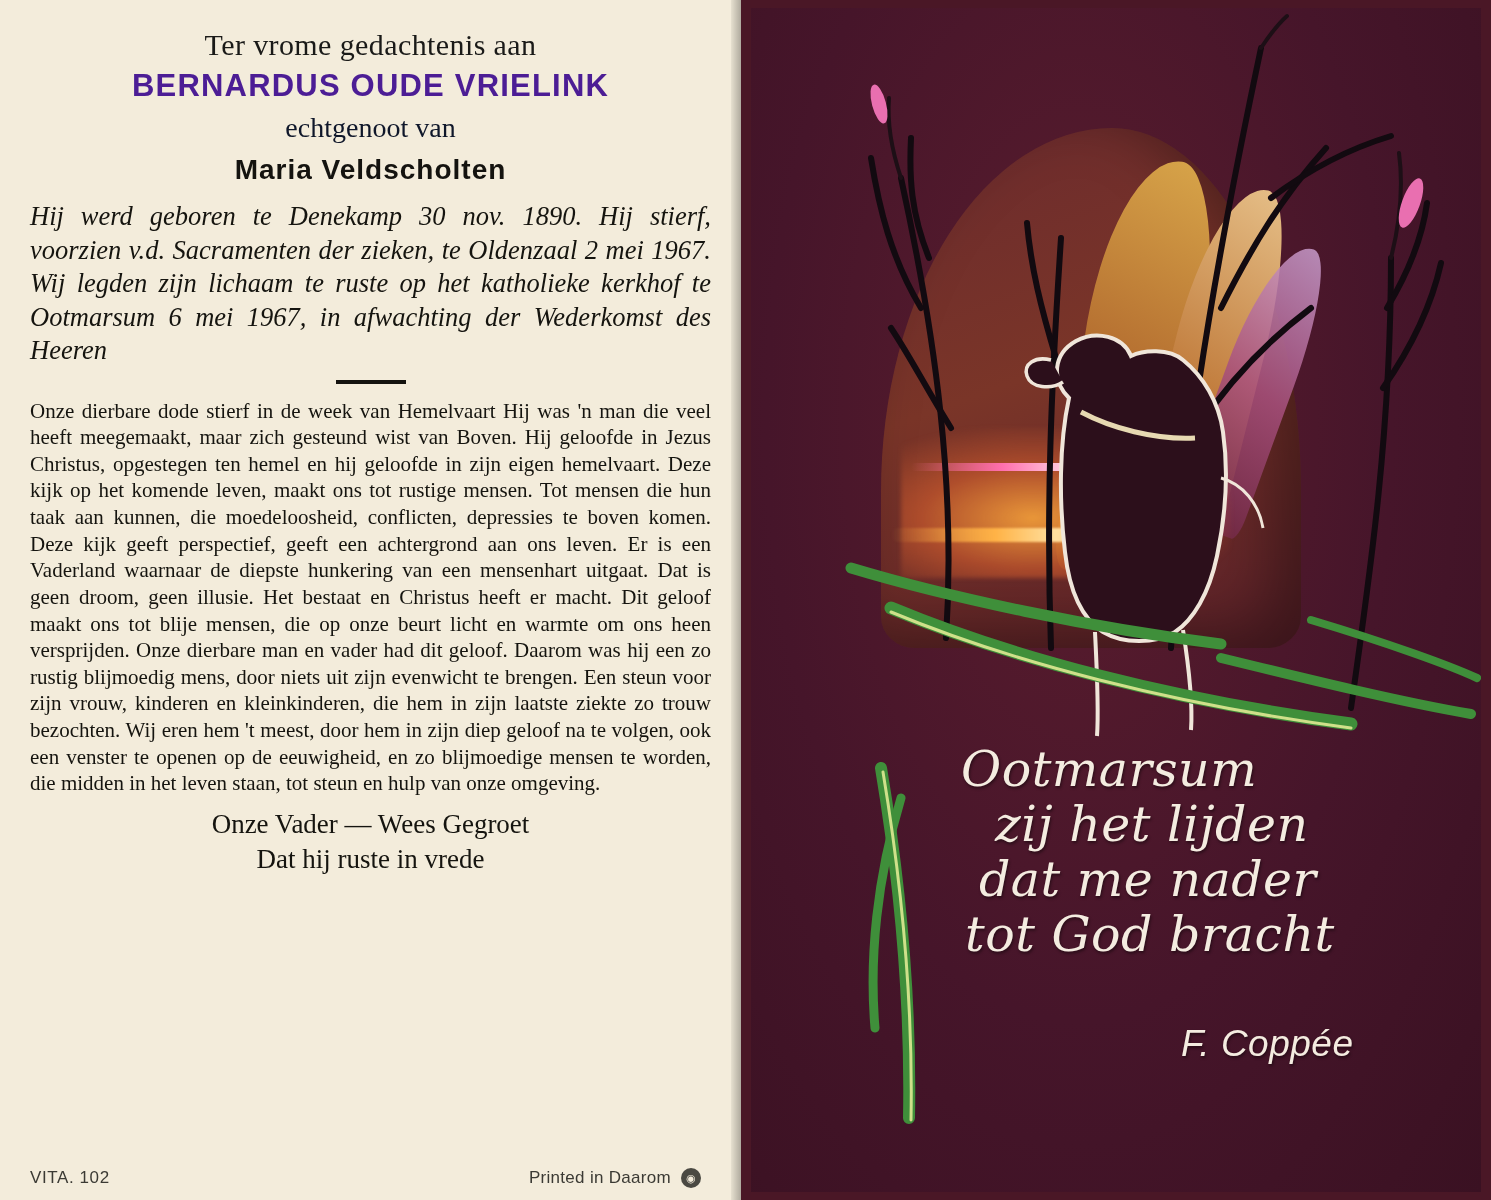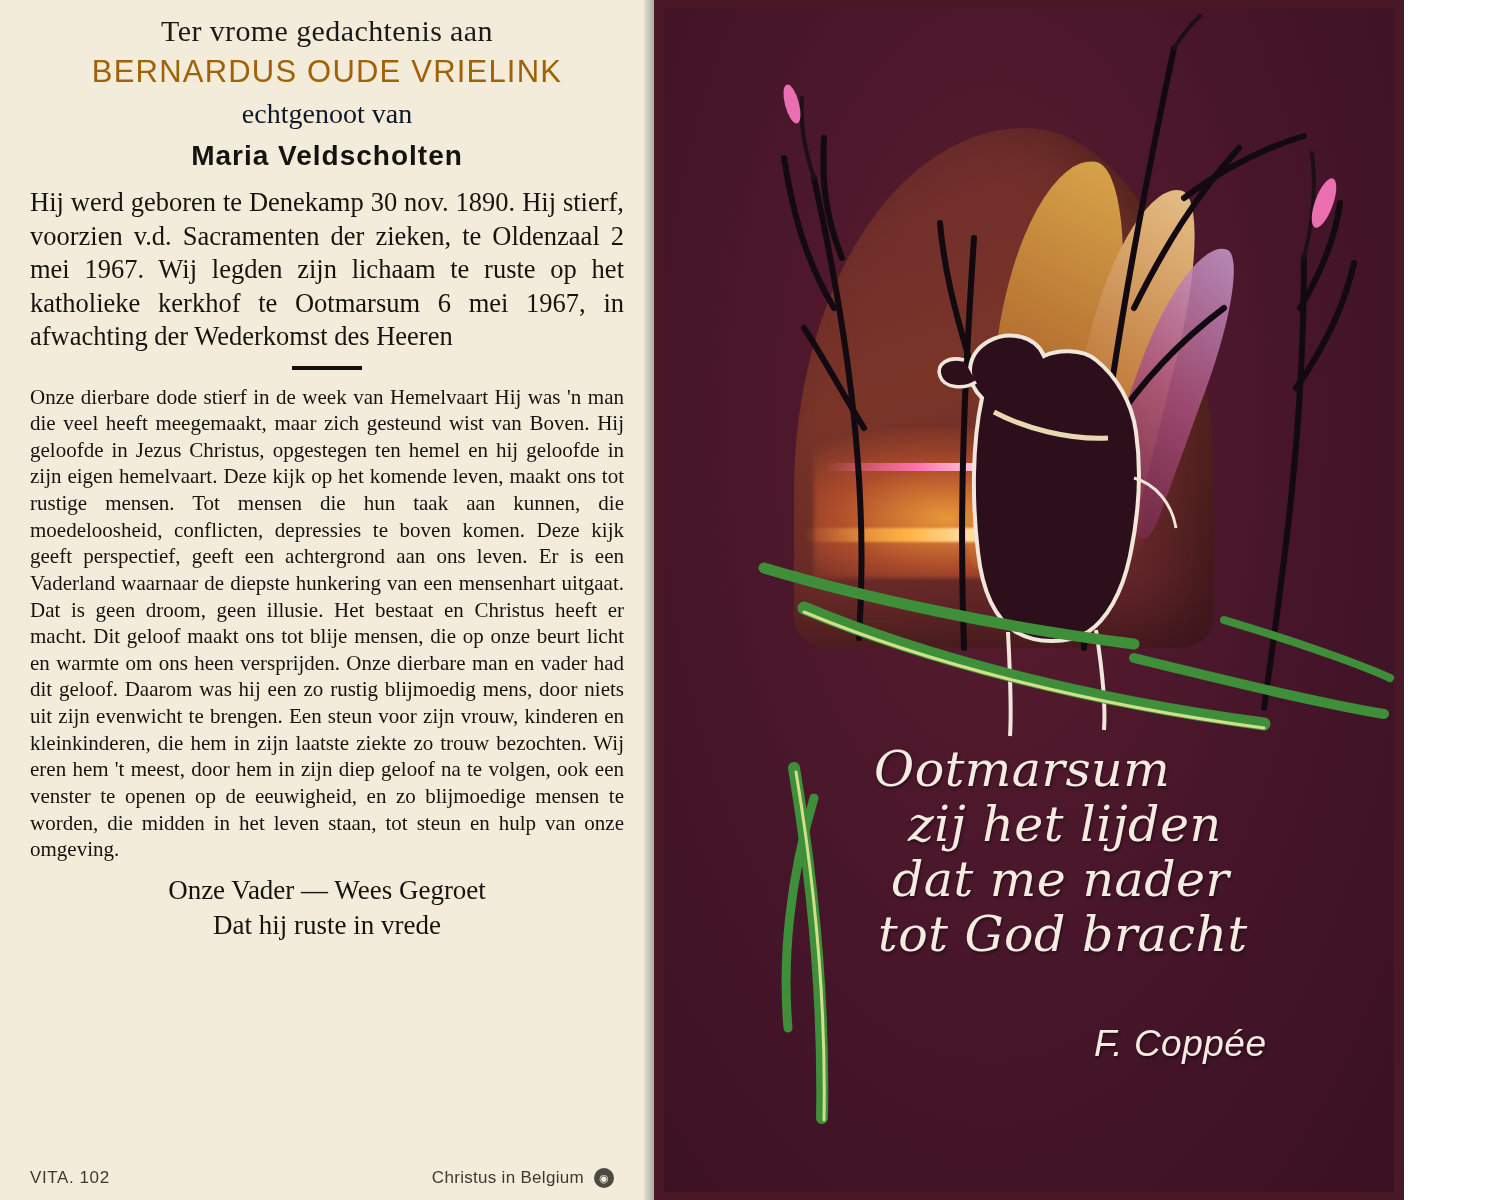--- a/index.html
+++ b/index.html
@@ -14,49 +14,49 @@
     overflow: hidden;
   }
   .card-spread {
     display: flex;
     width: 1491px;
     height: 1200px;
   }
   
   .card-left {
     position: relative;
-    width: 654px;
+    width: 741px;
     height: 1200px;
     background: #f3ecdb;
     box-sizing: border-box;
-    padding: 8px 30px 0 30px;
+    padding: 22px 30px 0 30px;
     overflow: hidden;
   }
   .card-left::after {
     content: "";
     position: absolute;
     top: 0; right: 0;
     width: 10px; height: 100%;
     background: linear-gradient(to right, rgba(0,0,0,0.05), rgba(0,0,0,0.28));
     pointer-events: none;
   }
   .hdr-line1 {
     text-align: center;
     font-size: 30px;
     letter-spacing: 0.4px;
     color: #1a1a18;
     margin: 6px 0 6px 0;
   }
   .hdr-name {
     text-align: center;
     font-family: "Liberation Sans", sans-serif;
-    font-weight: normal;
+    font-weight: bold;
     font-size: 31px;
     letter-spacing: 1.2px;
-    color: #a16207;
+    color: #4c1d95;
     margin: 2px 0 8px 0;
   }
   .hdr-line3 {
     text-align: center;
     font-size: 28px;
     color: #0f172a;
     margin: 2px 0 10px 0;
   }
   .hdr-spouse {
     text-align: center;
@@ -70,20 +70,21 @@
   .body-text {
     font-size: 26.5px;
     line-height: 1.265;
     color: #15140f;
     text-align: justify;
     text-justify: inter-word;
     hyphens: none;
   }
   .bio {
     margin-bottom: 10px;
+    font-style: italic;
   }
   .rule {
     width: 70px;
     height: 4px;
     background: #14130f;
     margin: 12px auto 14px auto;
   }
   .memorial {
     font-size: 21px;
     line-height: 1.268;
@@ -235,21 +236,21 @@
 
     <div class="body-text memorial">Onze dierbare dode stierf in de week van Hemelvaart Hij was 'n man die veel heeft meegemaakt, maar zich gesteund wist van Boven. Hij geloofde in Jezus Christus, opgestegen ten hemel en hij geloofde in zijn eigen hemelvaart. Deze kijk op het komende leven, maakt ons tot rustige mensen. Tot mensen die hun taak aan kunnen, die moedeloosheid, conflicten, depressies te boven komen. Deze kijk geeft perspectief, geeft een achtergrond aan ons leven. Er is een Vaderland waarnaar de diepste hunkering van een mensenhart uitgaat. Dat is geen droom, geen illusie. Het bestaat en Christus heeft er macht. Dit geloof maakt ons tot blije mensen, die op onze beurt licht en warmte om ons heen versprijden. Onze dierbare man en vader had dit geloof. Daarom was hij een zo rustig blijmoedig mens, door niets uit zijn evenwicht te brengen. Een steun voor zijn vrouw, kinderen en kleinkinderen, die hem in zijn laatste ziekte zo trouw bezochten. Wij eren hem 't meest, door hem in zijn diep geloof na te volgen, ook een venster te openen op de eeuwigheid, en zo blijmoedige mensen te worden, die midden in het leven staan, tot steun en hulp van onze omgeving.</div>
 
     <div class="closing">
       <div>Onze Vader — Wees Gegroet</div>
       <div>Dat hij ruste in vrede</div>
     </div>
 
     <div class="footer-left">VITA. 102</div>
     <div class="footer-right">
-      <span>Christus in Belgium</span>
+      <span>Printed in Daarom</span>
       <span class="printer-mark">◉</span>
     </div>
   </div>
 
   <div class="card-right">
     <div class="inner">
 
       <div class="hill"></div>
       <div class="hill-blade b1"></div>
       <div class="hill-blade b2"></div>

